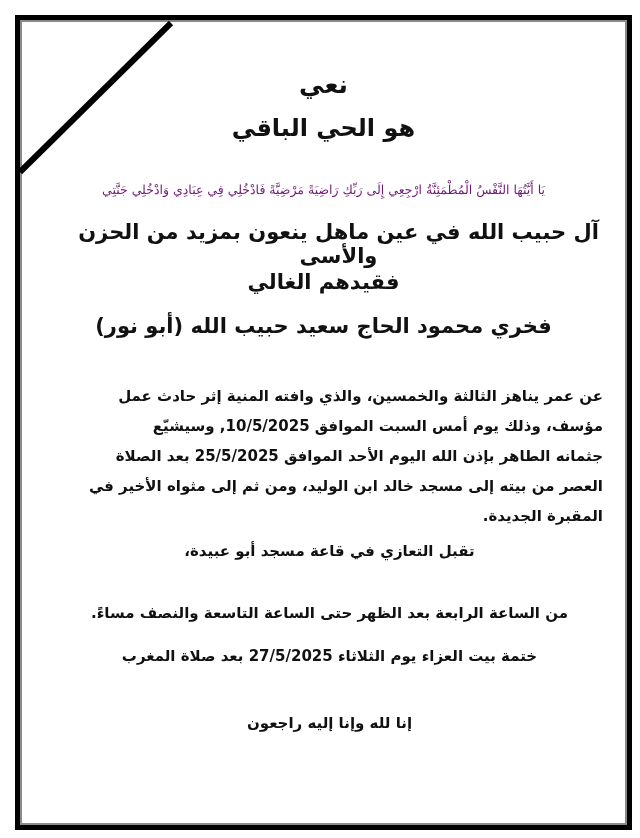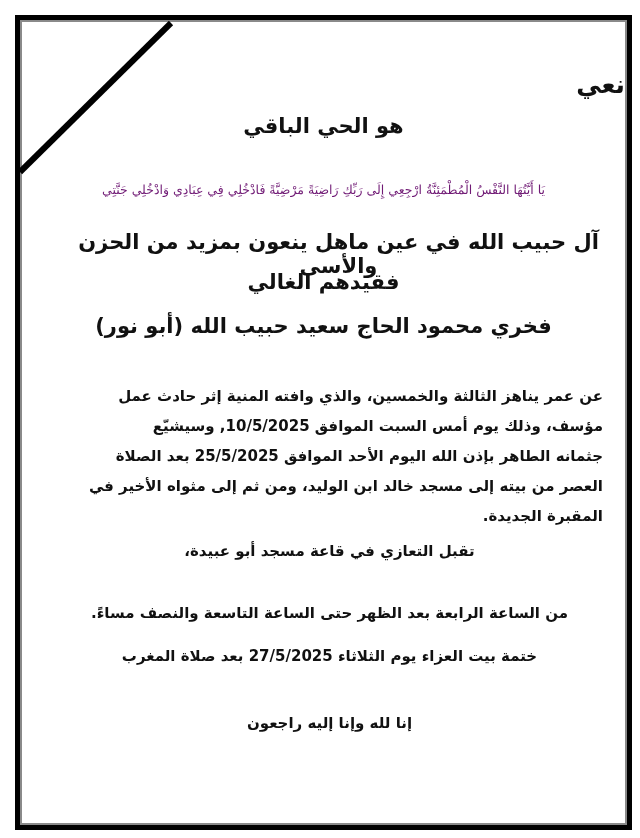--- a/index.html
+++ b/index.html
@@ -17,34 +17,34 @@
     }
     .ribbon {
       position: absolute; left: 0; top: 0; width: 200px; height: 200px; pointer-events: none;
     }
     .content {
       position: absolute; left: 22px; top: 22px; width: 603px; height: 801px;
       direction: rtl; text-align: center;
     }
     .title {
       position: absolute; top: 48px; left: 0; right: 0;
-      font-size: 25px; font-weight: bold; text-align: right;
+      font-size: 25px; font-weight: bold;
     }
     .subtitle {
       position: absolute; top: 92px; left: 0; right: 0;
-      font-size: 21px; font-weight: bold;
+      font-size: 24px; font-weight: bold;
     }
     .verse {
       position: absolute; top: 160px; left: 0; right: 0;
       font-size: 12.5px; color: #701a75; font-family: "DejaVu Serif", serif;
     }
     .headline {
       position: absolute; left: 0; right: 0; font-size: 21px; font-weight: bold;
     }
-    .h1 { top: 208px; padding-left: 30px; }
+    .h1 { top: 198px; padding-left: 30px; }
     .h2 { top: 248px; }
     .h3 { top: 292px; }
     .body-para {
       position: absolute; top: 346px; right: 22px; left: 22px;
       font-size: 15px; font-weight: bold; line-height: 30px; text-align: justify;
       text-align-last: right;
       margin-top: 13px;
     }
     .body-para span { display: block; }
     .line-c {

